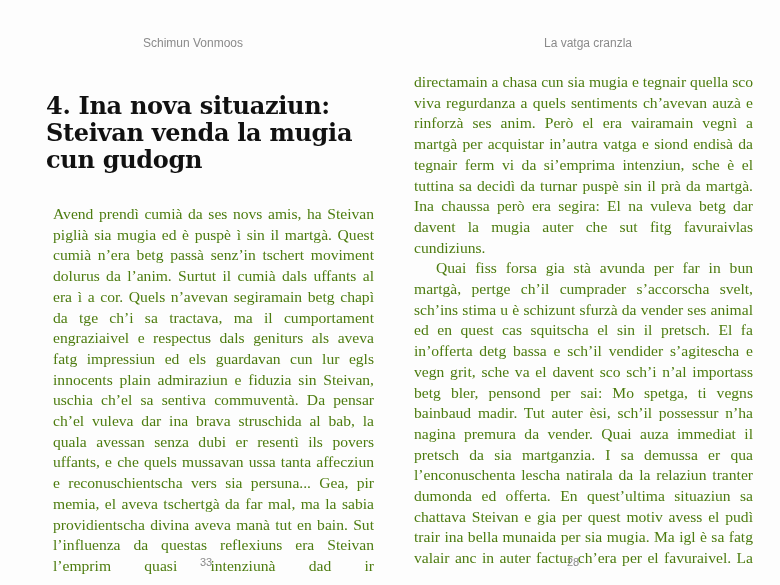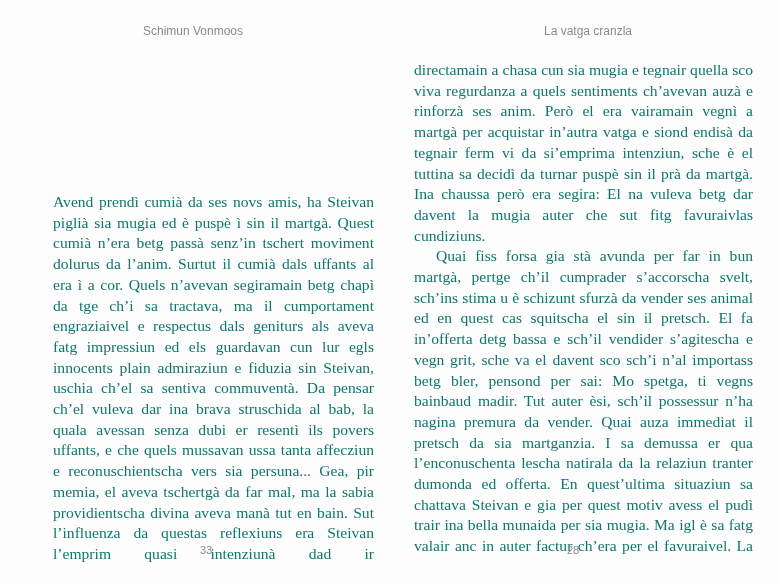--- a/index.html
+++ b/index.html
@@ -2,21 +2,21 @@
 <html><head>
 <meta charset="utf-8">
 <style>
   html, body { margin: 0; padding: 0; }
   body {
     width: 780px; height: 585px; overflow: hidden;
     background: #fdfdfd;
     position: relative;
   }
   .page {
-    position: absolute; top: 0; height: 439px;
+    position: absolute; top: 12px; height: 439px;
   }
   .page-left { left: 0; width: 390px; }
   .page-right { left: 390px; width: 390px; }
   .running-head {
     position: absolute; top: 24px; left: 0; right: 0;
     text-align: center;
     font-family: "Liberation Sans", sans-serif;
     font-size: 12px; color: #8a8a8a;
   }
   .page-left .running-head { left: 0; width: 390px; margin-left: -2px; }
@@ -34,35 +34,36 @@
     font-family: "DejaVu Serif", serif;
     font-weight: bold;
     font-size: 24px; line-height: 27px;
     color: #111;
     letter-spacing: -0.3px;
   }
   .body-text {
     position: absolute;
     font-family: "Liberation Serif", serif;
     font-size: 15.6px; line-height: 20.7px;
-    color: #0f766e;
+    color: #4d7c0f;
     text-align: justify;
     hyphens: none;
   }
   .body-text p { margin: 0; }
   .page-left .body-text { left: 46px; top: 192px; width: 321px; margin-left: 7px; }
   .page-right .body-text { left: 24px; top: 60px; width: 339px; }
   .indent { text-indent: 22px; }
   .last-justified { text-align-last: justify; }
 </style>
 </head>
 <body>
 
 <div class="page page-left">
   <div class="running-head">Schimun Vonmoos</div>
+  <h1 class="chapter-title">4. Ina nova situaziun: Steivan venda la mugia cun gudogn</h1>
   <div class="body-text">
     <p class="last-justified">Avend prendì cumià da ses novs amis, ha Steivan piglià sia mugia ed è puspè ì sin il martgà. Quest cumià n’era betg passà senz’in tschert moviment dolurus da l’anim. Surtut il cumià dals uffants al era ì a cor. Quels n’avevan segiramain betg chapì da tge ch’i sa tractava, ma il cumportament engraziaivel e respectus dals geniturs als aveva fatg impressiun ed els guardavan cun lur egls innocents plain admiraziun e fiduzia sin Steivan, uschia ch’el sa sentiva commuventà. Da pensar ch’el vuleva dar ina brava struschida al bab, la quala avessan senza dubi er resentì ils povers uffants, e che quels mussavan ussa tanta affecziun e reconuschientscha vers sia persuna... Gea, pir memia, el aveva tschertgà da far mal, ma la sabia providientscha divina aveva manà tut en bain. Sut l’influenza da questas reflexiuns era Steivan l’emprim quasi intenziunà dad ir</p>
   </div>
   <div class="folio">33</div>
 </div>
 
 <div class="page page-right">
   <div class="running-head">La vatga cranzla</div>
   <div class="body-text">
     <p>directamain a chasa cun sia mugia e tegnair quella sco viva regurdanza a quels sentiments ch’avevan auzà e rinforzà ses anim. Però el era vairamain vegnì a martgà per acquistar in’autra vatga e siond endisà da tegnair ferm vi da si’emprima intenziun, sche è el tuttina sa decidì da turnar puspè sin il prà da martgà. Ina chaussa però era segira: El na vuleva betg dar davent la mugia auter che sut fitg favuraivlas cundiziuns.</p>

